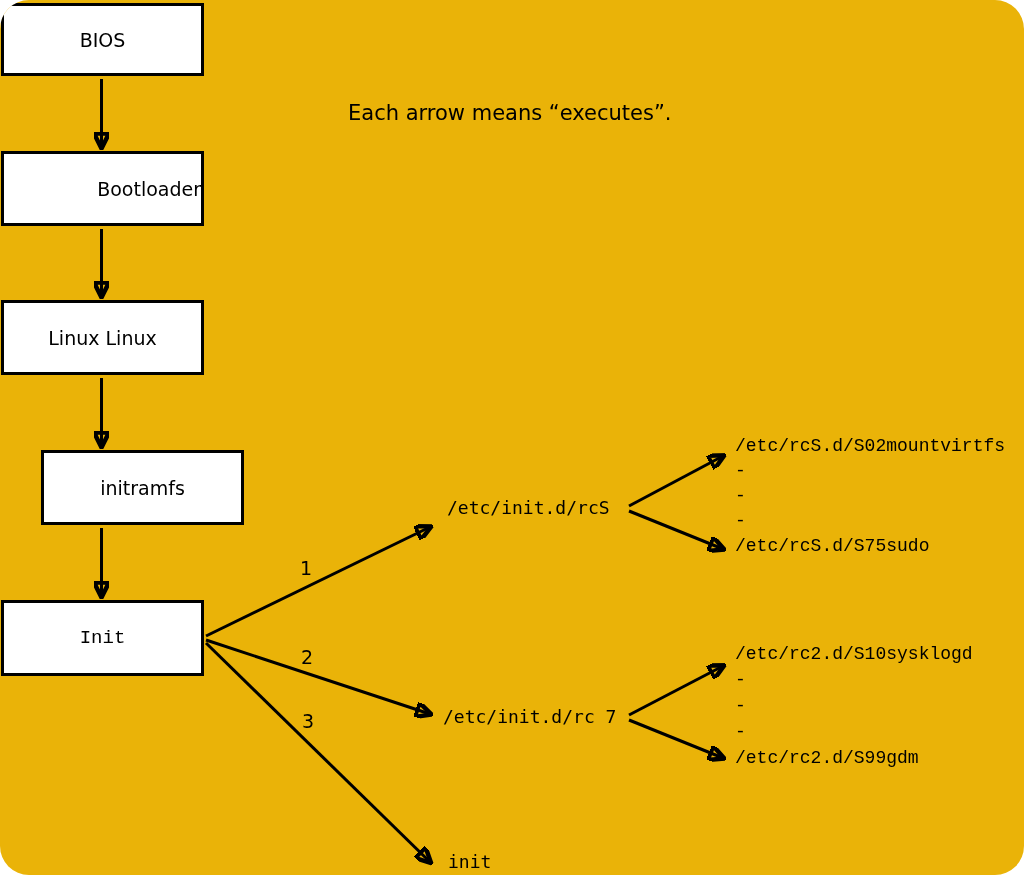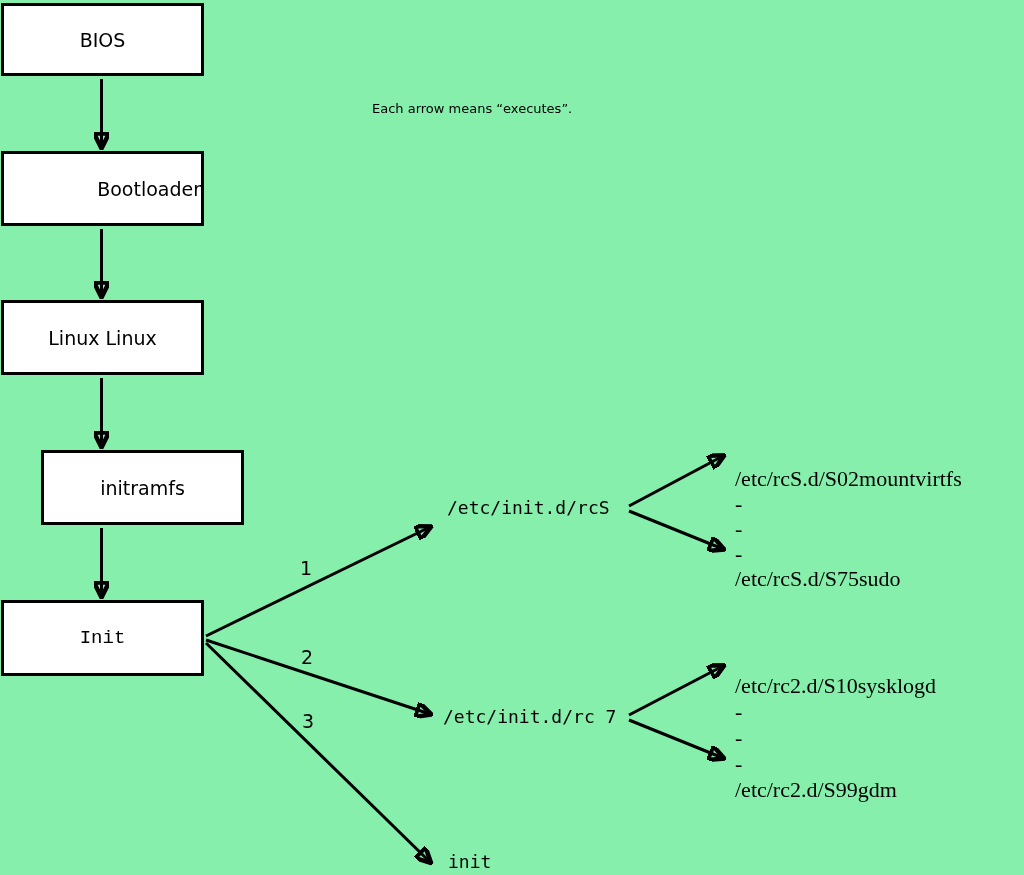--- a/index.html
+++ b/index.html
@@ -4,24 +4,25 @@
 <style>
   html, body {
     margin: 0;
     padding: 0;
     background: #ffffff;
   }
   #canvas {
     position: relative;
     width: 1024px;
     height: 875px;
-    background: #86efac;
+    background: #eab308;
     font-family: "DejaVu Sans", sans-serif;
     color: #000000;
     overflow: hidden;
+    border-radius: 29px;
   }
   .box {
     position: absolute;
     left: 1px;
     width: 203px;
     box-sizing: border-box;
     border: 3px solid #000000;
     background: #ffffff;
     display: flex;
     align-items: center;
@@ -42,23 +43,23 @@
     height: 875px;
   }
   #arrows line, #arrows path {
     stroke: #000000;
     stroke-width: 3;
     fill: none;
   }
 
   .annotation {
     position: absolute;
-    left: 372px;
+    left: 348px;
     top: 101px;
-    font-size: 13px;
+    font-size: 21px;
     white-space: nowrap;
   }
   .edge-label {
     position: absolute;
     font-size: 19px;
   }
   #edge-label-1 { left: 300px; top: 557px; }
   #edge-label-2 { left: 301px; top: 646px; }
   #edge-label-3 { left: 302px; top: 710px; }
 
@@ -68,24 +69,23 @@
     font-size: 18px;
     white-space: nowrap;
   }
   #target-rcs   { left: 447px; top: 497px; }
   #target-rc2   { left: 443px; top: 706px; }
   #target-getty { left: 448px; top: 851px; }
 
   .script-list {
     position: absolute;
     left: 735px;
-    font-family: Liberation Serif, serif;
-    font-size: 22px;
+    font-family: Liberation Mono, monospace;
+    font-size: 18px;
     white-space: nowrap;
-    margin-top: 32px;
   }
   #list-rcs { top: 434px; }
   #list-rcs > div { line-height: 25px; height: 25px; }
   #list-rc2 { top: 641px; }
   #list-rc2 > div { line-height: 26px; height: 26px; }
 </style>
 </head>
 <body>
 
 <div id="canvas">

